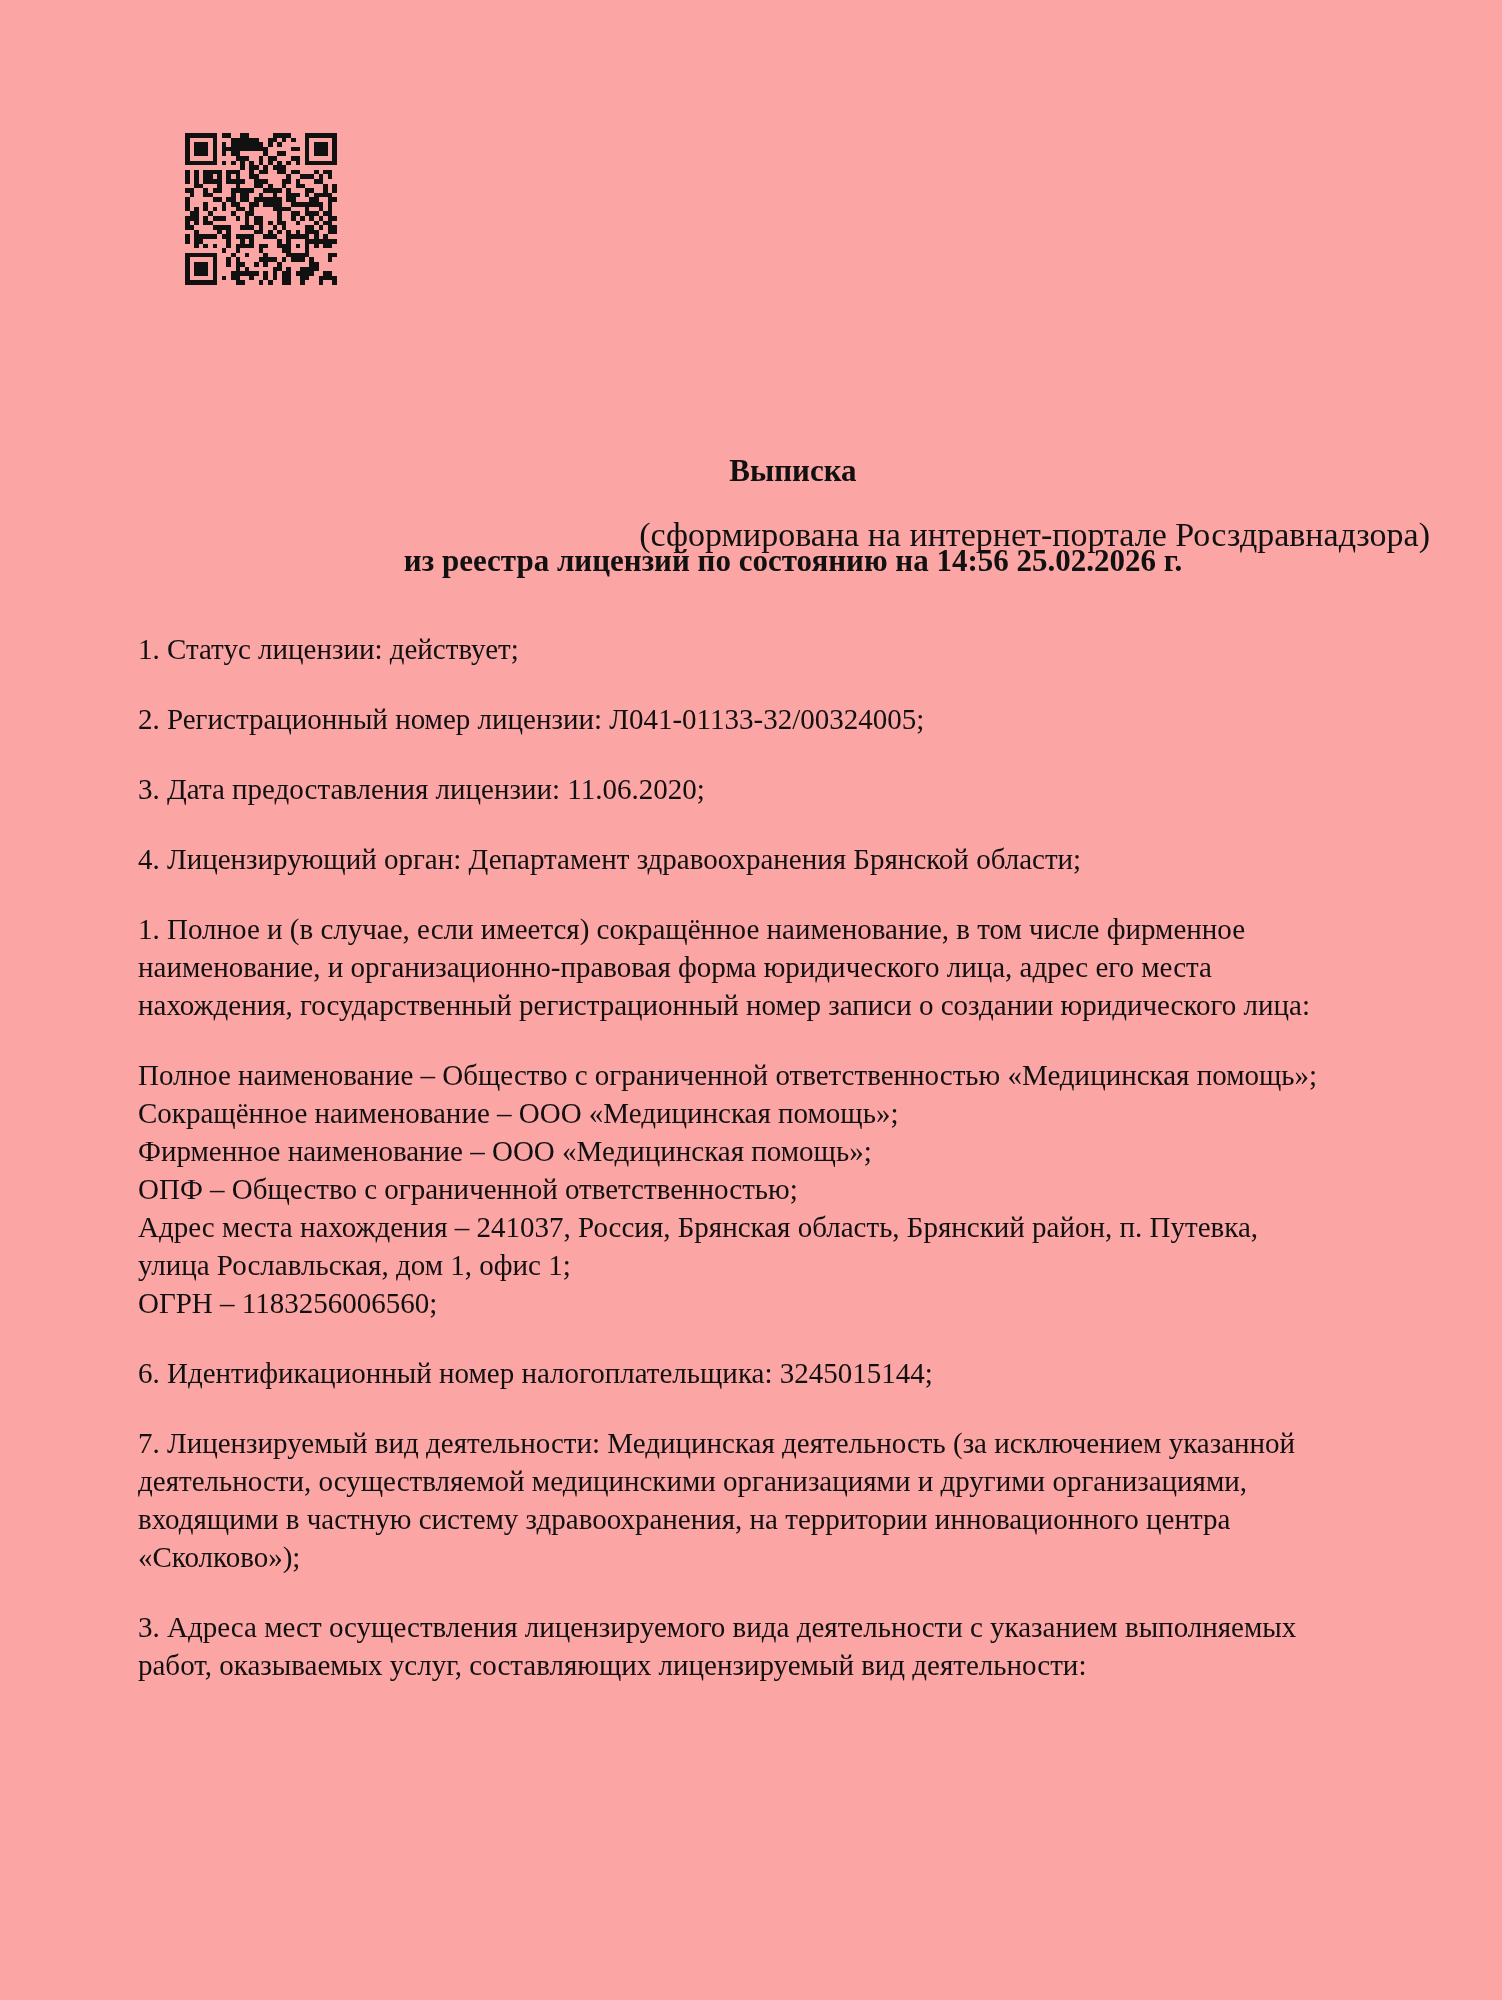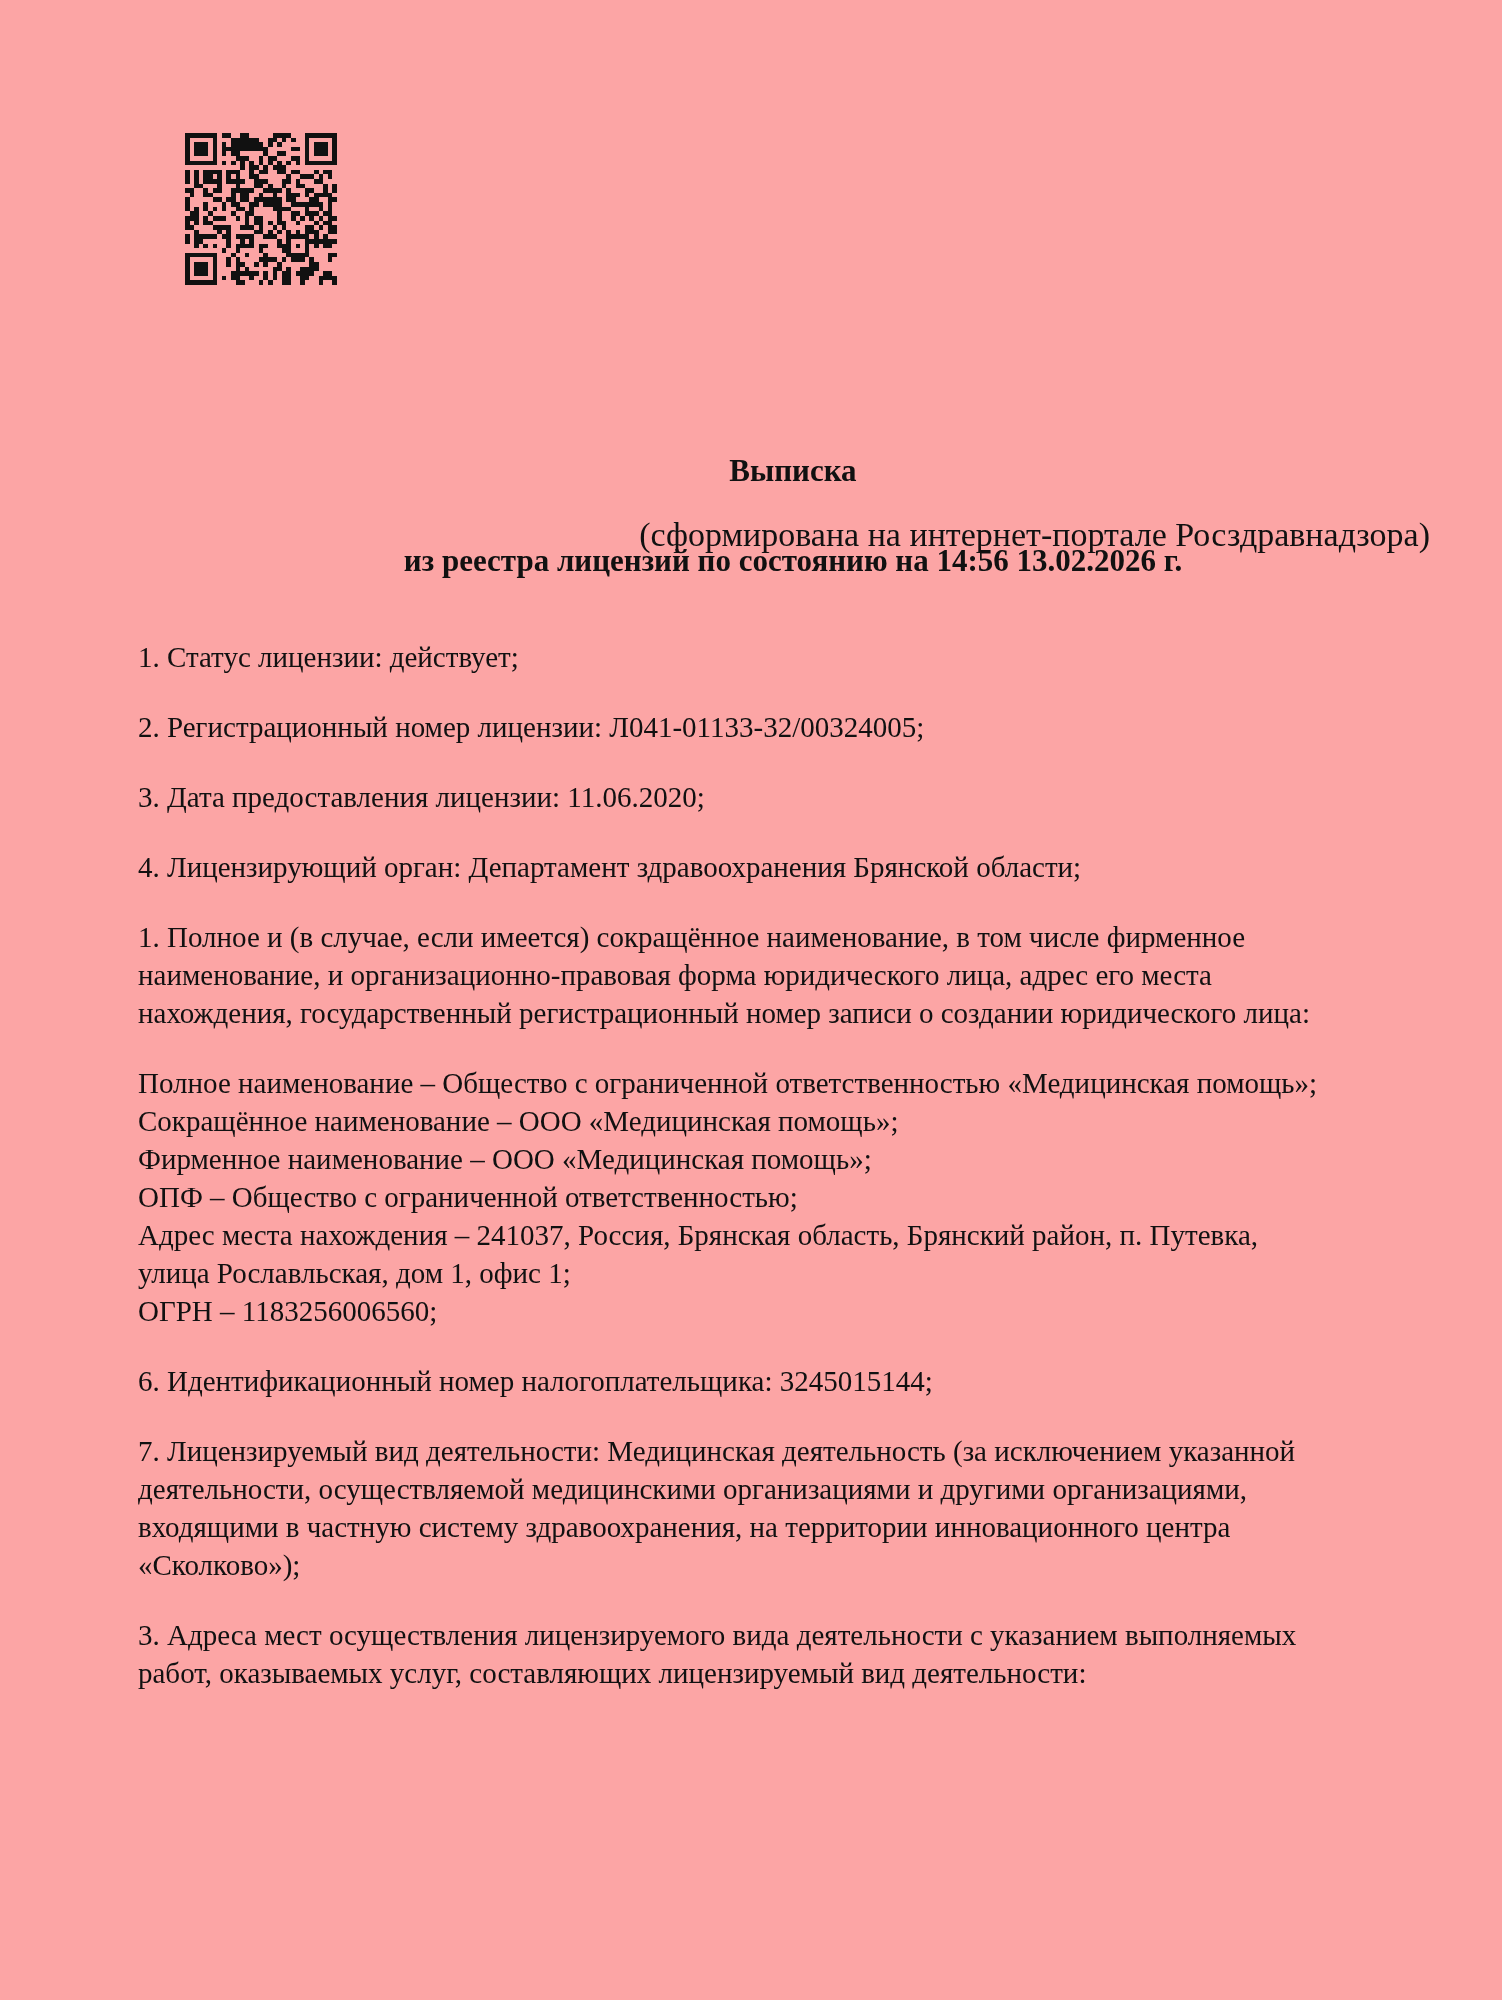--- a/index.html
+++ b/index.html
@@ -41,21 +41,21 @@
   }
   .doc-body {
     position: absolute;
     left: 138px;
     top: 630px;
     width: 1330px;
     font-size: 29px;
     line-height: 38px;
   }
   .doc-body p {
-    margin: 8px 0 32px 0;
+    margin: 0 0 32px 0;
     white-space: pre-line;
   }
   .doc-body p:last-child { margin-bottom: 0; }
 </style>
 </head>
 <body>
 
 <div class="page">
 
   <div class="qr">
@@ -597,21 +597,21 @@
           <rect x="22" y="32" width="1" height="1"></rect>
           <rect x="25" y="32" width="1" height="1"></rect>
           <rect x="29" y="32" width="1" height="1"></rect>
           <rect x="32" y="32" width="1" height="1"></rect>
         </g>
       </svg>
   </div>
 
   <div class="title-block">
     <div>Выписка</div>
-    <div>из реестра лицензий по состоянию на 14:56 13.02.2026 г.</div>
+    <div>из реестра лицензий по состоянию на 14:56 25.02.2026 г.</div>
   </div>
 
   <div class="subtitle">(сформирована на интернет-портале Росздравнадзора)</div>
 
   <div class="doc-body">
     <p>1. Статус лицензии: действует;</p>
     <p>2. Регистрационный номер лицензии: Л041-01133-32/00324005;</p>
     <p>3. Дата предоставления лицензии: 11.06.2020;</p>
     <p>4. Лицензирующий орган: Департамент здравоохранения Брянской области;</p>
     <p>1. Полное и (в случае, если имеется) сокращённое наименование, в том числе фирменное

